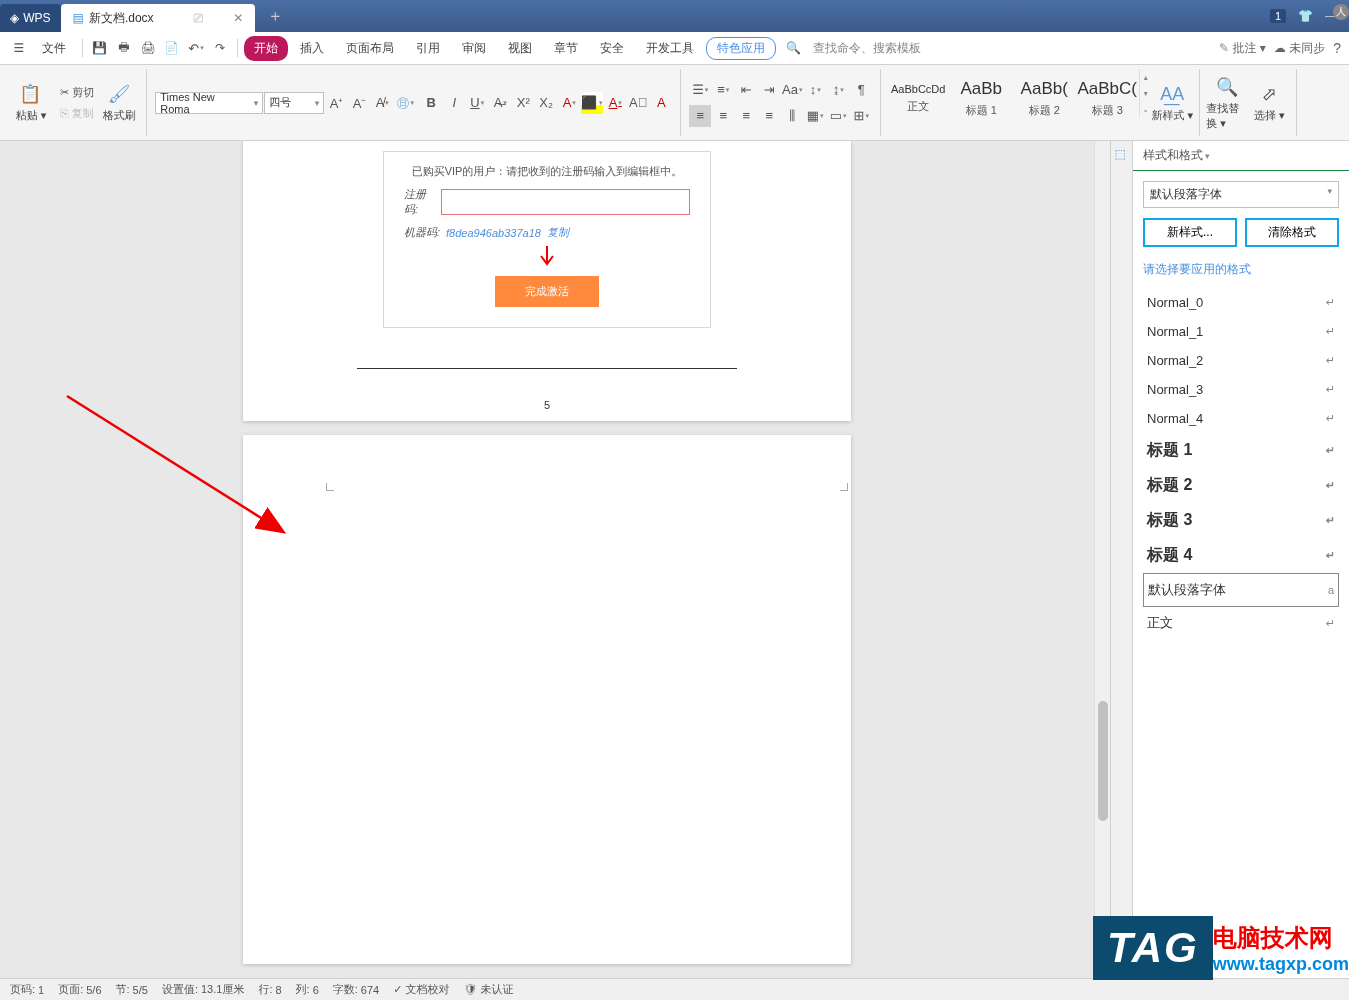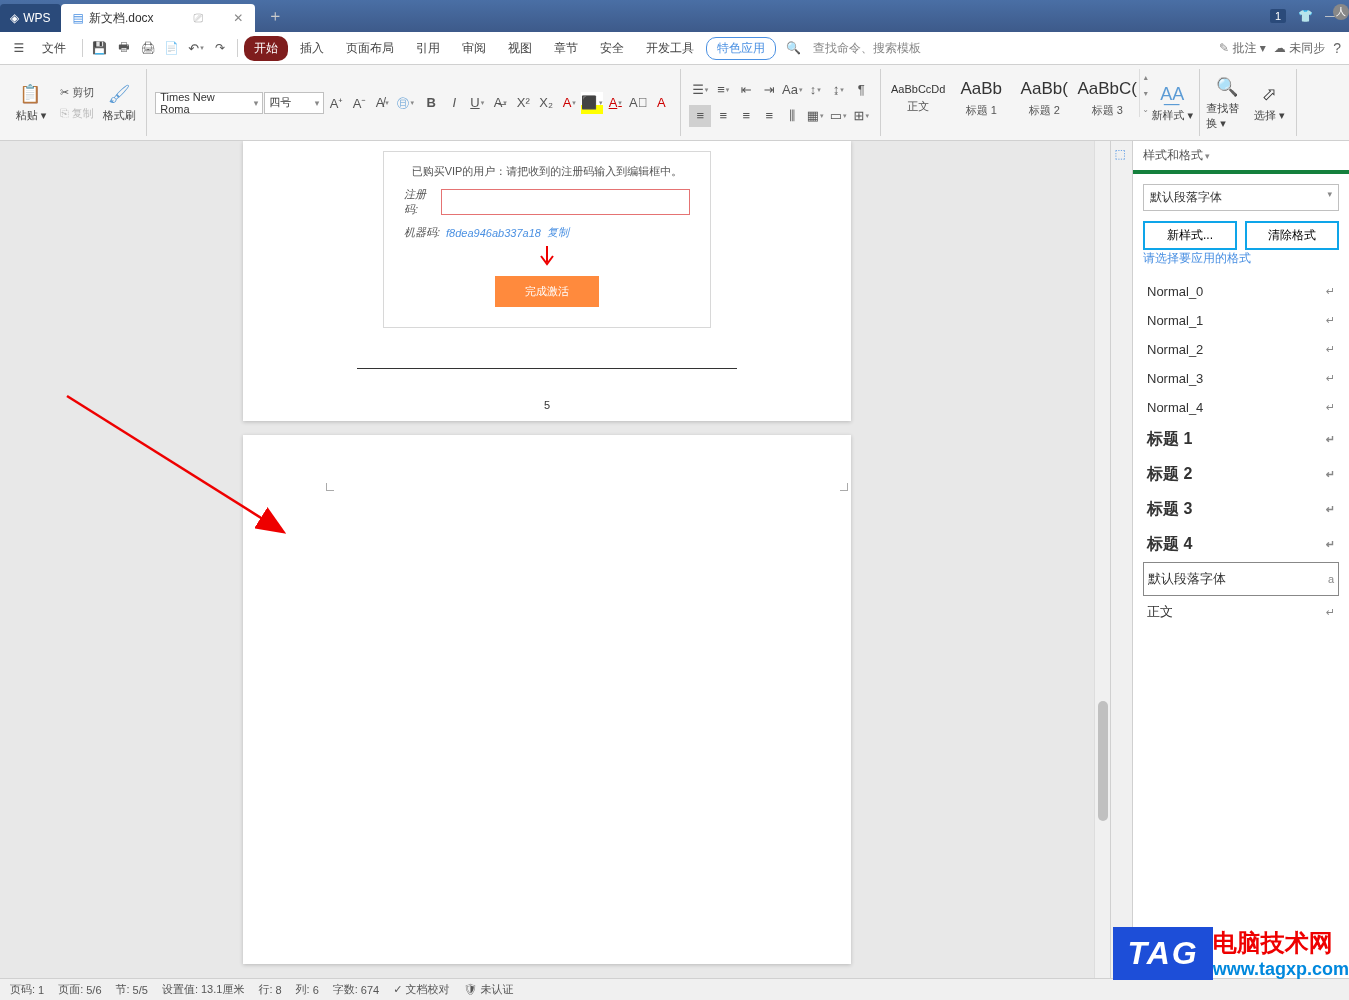--- a/index.html
+++ b/index.html
@@ -14,21 +14,21 @@
 .tab .close { margin-left: 30px; color: #888; }
 .tab-plus { color: #ccc; margin-left: 12px; font-size: 16px; }
 .titlebar-right { margin-left: auto; display: flex; align-items: center; gap: 12px; padding-right: 12px; color: #fff; }
 .badge { background: #2a4a7a; padding: 1px 5px; border-radius: 2px; font-size: 11px; }
 
 
 .menubar { height: 33px; background: #fff; border-bottom: 1px solid #d0d0d0; display: flex; align-items: center; padding: 0 8px; gap: 2px; }
 .menu-icon { width: 22px; height: 22px; display: flex; align-items: center; justify-content: center; color: #555; }
 .menu-sep { width: 1px; height: 18px; background: #d0d0d0; margin: 0 4px; }
 .menu-item { padding: 4px 10px; color: #444; font-size: 12px; cursor: pointer; }
-.menu-item.active { background: #7f1d1d; color: #fff; border-radius: 10px; }
+.menu-item.active { background: #be185d; color: #fff; border-radius: 10px; }
 .menu-item.special { border: 1px solid #4a90e2; color: #4a90e2; border-radius: 10px; padding: 2px 10px; }
 .search-box { display: flex; align-items: center; color: #888; margin-left: 8px; }
 .menubar-right { margin-left: auto; display: flex; align-items: center; gap: 8px; color: #666; }
 
 
 .ribbon { height: 76px; background: #f5f5f5; border-bottom: 1px solid #d0d0d0; display: flex; padding: 4px; }
 .rgroup { display: flex; border-right: 1px solid #d0d0d0; padding: 0 6px; }
 .rbtn-lg { display: flex; flex-direction: column; align-items: center; justify-content: center; width: 42px; gap: 2px; cursor: pointer; }
 .rbtn-lg .ico { width: 24px; height: 24px; display: flex; align-items: center; justify-content: center; font-size: 18px; }
 .rbtn-lg .lbl { font-size: 11px; color: #444; }
@@ -61,41 +61,41 @@
 .page-num { text-align: center; font-size: 11px; color: #333; margin-top: 30px; }
 .hr-line { border-top: 1px solid #333; width: 380px; margin: 0 auto; }
 
 .arrow-overlay { position: absolute; pointer-events: none; }
 
 .sidebar-right { width: 22px; background: #f0f0f0; border-left: 1px solid #d0d0d0; display:flex; flex-direction:column; align-items:center; padding-top:6px; gap:10px; }
 .sidebar-right div { width:14px; height:14px; color:#4a90e2; }
 
 
 .panel { width: 217px; background: #fff; border-left: 1px solid #d0d0d0; display: flex; flex-direction: column; }
-.panel-hdr { padding: 6px 10px; font-size: 12px; color: #555; border-bottom: 4px solid #15803d; display:flex; align-items:center; }
+.panel-hdr { padding: 6px 10px; font-size: 12px; color: #555; border-bottom: 1px solid #15803d; display:flex; align-items:center; }
 .panel-hdr::after { content:"▾"; margin-left:2px; font-size:9px; color:#888;}
 .panel-body { padding: 10px; }
 .panel-select { width: 100%; border: 1px solid #c0c0c0; padding: 4px 6px; font-size: 12px; background:#fff; position:relative; }
 .panel-select::after { content:"▾"; position:absolute; right:6px; color:#888; font-size:9px;}
 .panel-btns { display: flex; gap: 8px; margin-top: 10px; }
 .panel-btns button { flex:1; padding: 4px; border: 2px solid #0ea5e9; background: #fff; font-size: 12px; cursor:pointer; }
-.panel-hint { color: #4a90e2; font-size: 12px; }
+.panel-hint { color: #4a90e2; font-size: 12px; margin-top: 14px; }
 .style-list { margin-top: 10px; }
 .style-row { padding: 7px 4px; font-size: 13px; color: #333; display: flex; justify-content: space-between; align-items: center; cursor: pointer; }
 .style-row .ret { font-size: 11px; color: #888; }
 .style-row.h { font-weight: bold; font-size: 16px; }
 .style-row.sel { border: 1px solid #888; }
 
 
 .statusbar { position: absolute; bottom: 0; left: 0; right: 0; height: 22px; background: #f0f0f0; border-top: 1px solid #d0d0d0; display: flex; align-items: center; padding: 0 10px; gap: 14px; font-size: 11px; color: #555; }
 .statusbar .sitem { display: flex; align-items: center; gap: 3px; }
 
 
 .watermark { position: absolute; right: 0; bottom: 20px; display:flex; align-items:center; }
-.wm-tag { background: #1d4ed8; color: #fff; font-weight: bold; font-size: 32px; padding: 8px 14px; font-style: italic; letter-spacing: 2px; }
+.wm-tag { background: #0c4a6e; color: #fff; font-weight: bold; font-size: 42px; padding: 8px 14px; font-style: italic; letter-spacing: 2px; }
 .wm-txt { display:flex; flex-direction:column; }
 .wm-txt1 { color: #e00; font-size: 24px; font-weight: bold; }
 .wm-txt2 { color: #0088dd; font-size: 18px; font-weight: bold; }
 
 svg { display: block; }
 </style>
 </head>
 <body>
 
 <div class="titlebar">

